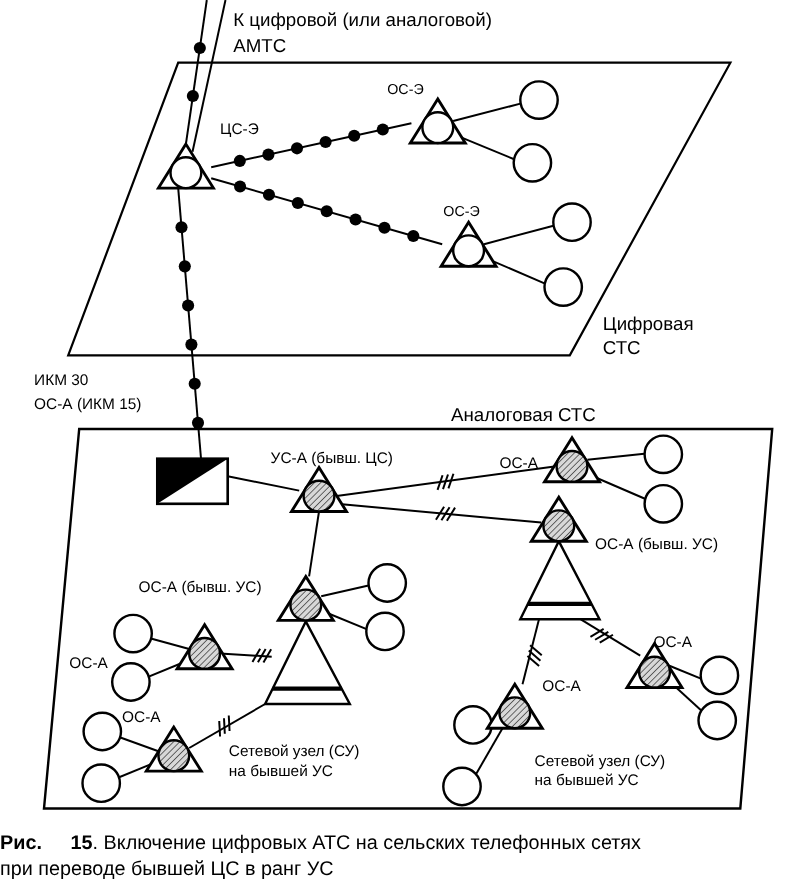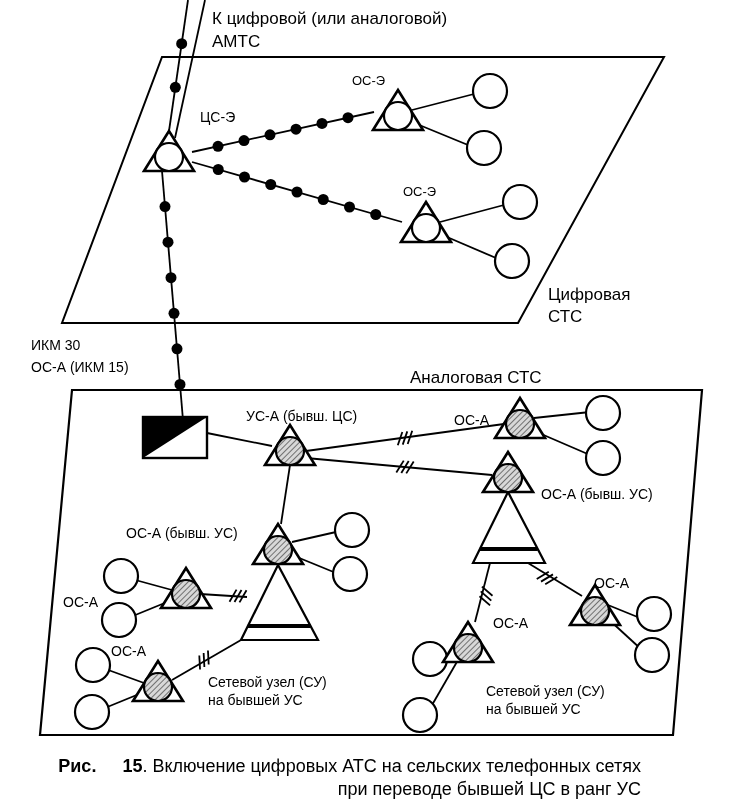--- a/index.html
+++ b/index.html
@@ -3,22 +3,22 @@
 <meta charset="utf-8">
 <style>
   html, body { margin: 0; padding: 0; background: #ffffff; }
   body { width: 729px; height: 811px; position: relative; overflow: hidden;
          font-family: "Liberation Sans", sans-serif; color: #000; }
   #diagram { position: absolute; left: 0; top: 0; width: 729px; height: 811px; }
   #diagram text { font-family: "Liberation Sans", sans-serif; fill: #000; }
   .lbl { font-size: 14px; }
   .lbl-big { font-size: 17px; }
   .lbl-small { font-size: 13px; }
-  .caption { position: absolute; left: 0; width: 593px; text-align: right;
-             font-size: 18px; line-height: 24px; margin-left: 48px; }
+  .caption { position: absolute; left: 0; width: 593px; text-align: left;
+             font-size: 18px; line-height: 24px; }
   .caption-line1 { top: 754px; }
   .caption-line2 { top: 777px; }
   .cap-fig { font-weight: bold; margin-right: 26px; }
   .cap-num { font-weight: bold; }
 </style>
 </head>
 <body>
 
 <svg id="diagram" viewBox="0 0 729 811" xmlns="http://www.w3.org/2000/svg">
   <defs>

